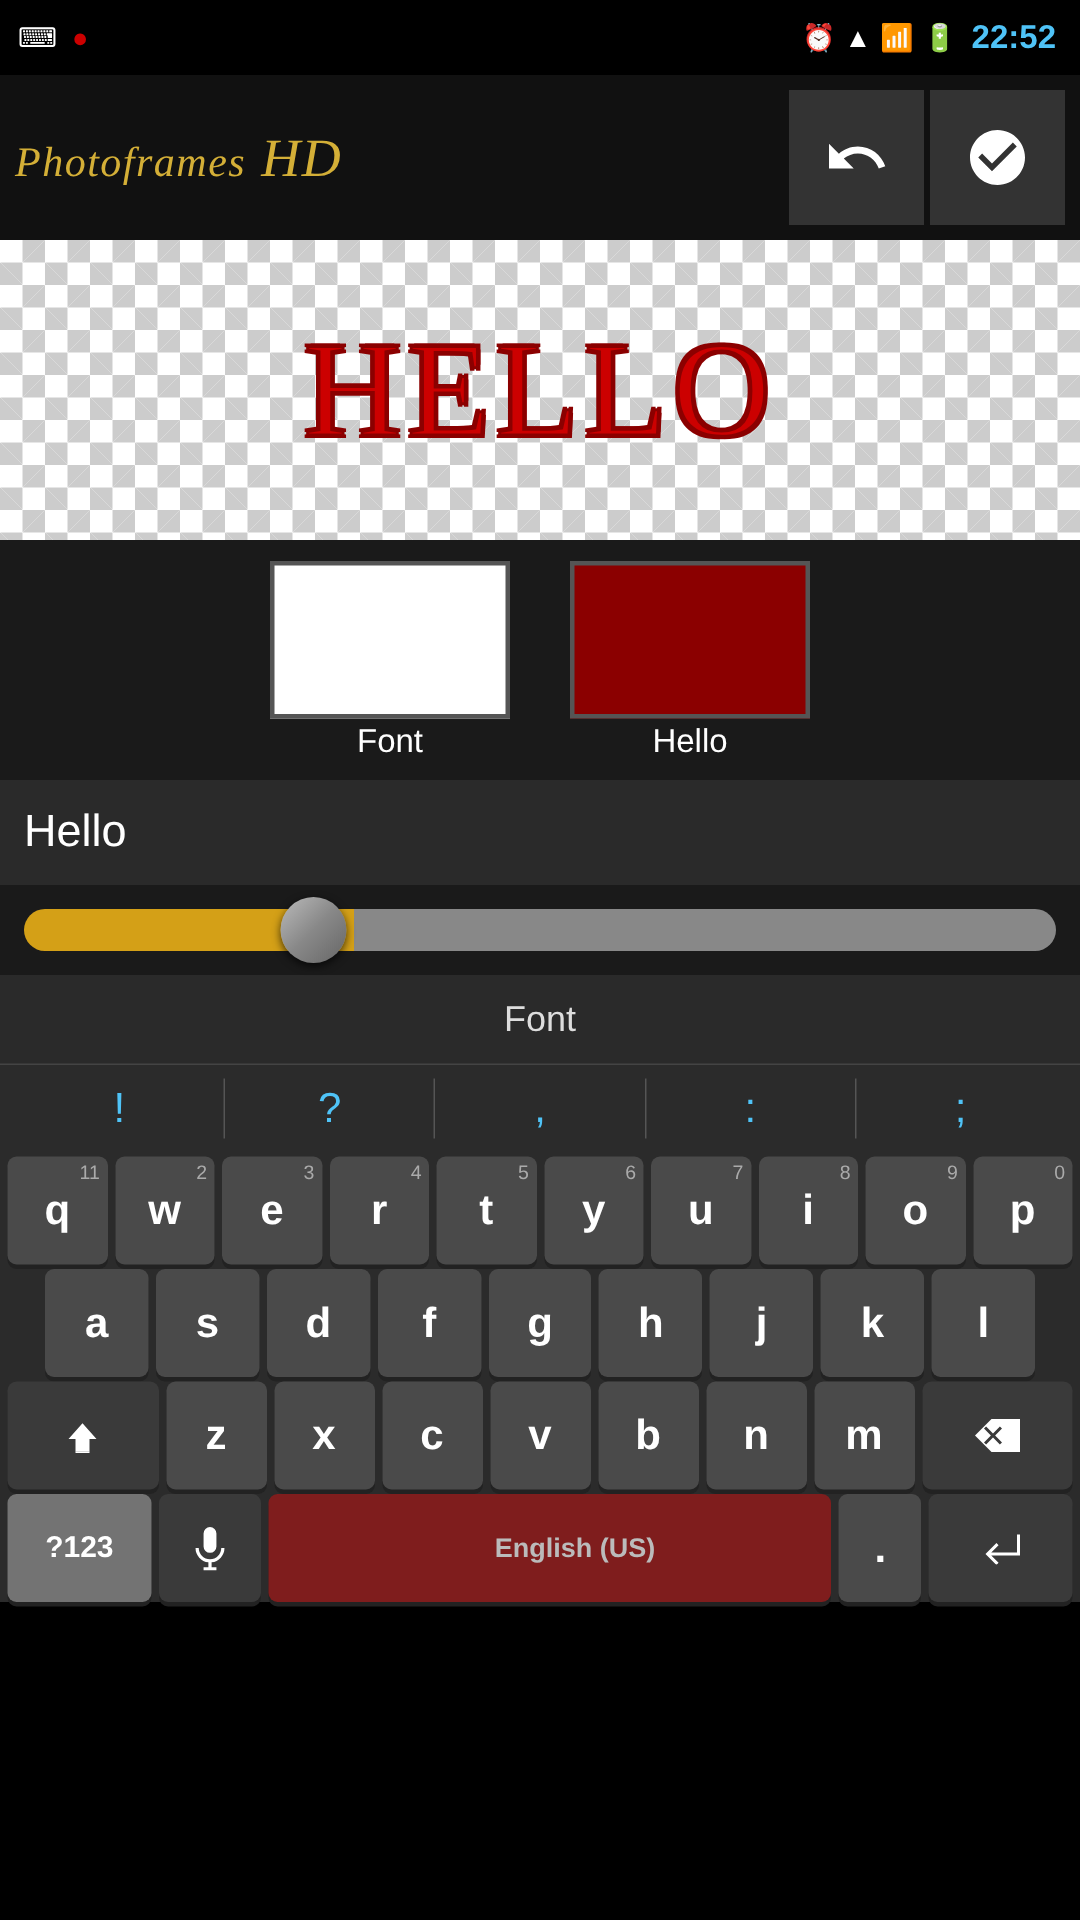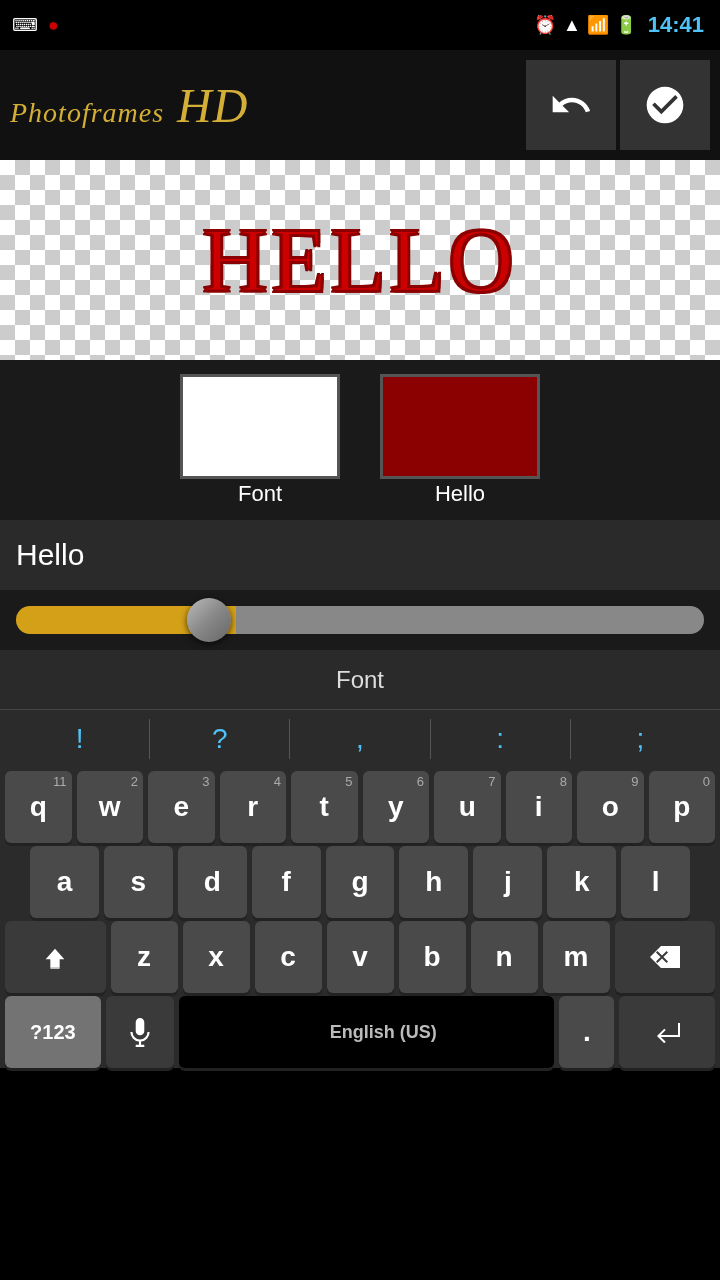--- a/index.html
+++ b/index.html
@@ -282,21 +282,21 @@
       flex: 1.5;
       background: #737373;
       font-size: 22px;
     }
     .key-mic {
       flex: 1;
       background: #3a3a3a;
     }
     .key-space {
       flex: 5;
-      background: #000000;
+      background: #7f1d1d;
       font-size: 20px;
       color: #bbb;
       padding-left: 33px;
     }
     .key-period {
       flex: 0.8;
       background: #4a4a4a;
     }
     .key-enter {
       flex: 1.5;
@@ -319,27 +319,27 @@
 <div id="status-bar">
   <div class="status-icons-left">
     <span class="status-icon-white">⌨</span>
     <span style="color:#c00; font-size:18px;">●</span>
   </div>
   <div class="status-icons-right">
     <span class="status-icon-white">⏰</span>
     <span class="status-icon-white">▲</span>
     <span class="status-icon-white">📶</span>
     <span class="status-icon-blue">🔋</span>
-    <span class="status-time">14:41</span>
+    <span class="status-time">22:52</span>
   </div>
 </div>
 
 <div id="toolbar">
   <div id="app-logo">
-    <span style="font-style:italic; font-family: Georgia, serif; color:#d4af37; font-size:28px;">Photoframes</span><span style="font-family: Georgia, serif; color:#d4af37; font-size:48px; font-style:italic;"> HD</span>
+    <span style="font-style:italic; font-family: Georgia, serif; color:#d4af37; font-size:28px;">Photoframes</span><span style="font-family: Georgia, serif; color:#d4af37; font-size:36px; font-style:italic;"> HD</span>
   </div>
   <div class="toolbar-buttons">
     <button class="toolbar-btn" title="Undo">
       <svg viewBox="0 0 24 24">
         <path d="M12.5 8c-2.65 0-5.05 1-6.9 2.6L2 7v9h9l-3.62-3.62c1.39-1.16 3.16-1.88 5.12-1.88 3.54 0 6.55 2.31 7.6 5.5l2.37-.78C21.08 11.03 17.15 8 12.5 8z"></path>
       </svg>
     </button>
     <button class="toolbar-btn" title="Confirm">
       <svg viewBox="0 0 24 24">
         <path d="M12 2C6.48 2 2 6.48 2 12s4.48 10 10 10 10-4.48 10-10S17.52 2 12 2zm-2 15l-5-5 1.41-1.41L10 14.17l7.59-7.59L19 8l-9 9z"></path>

